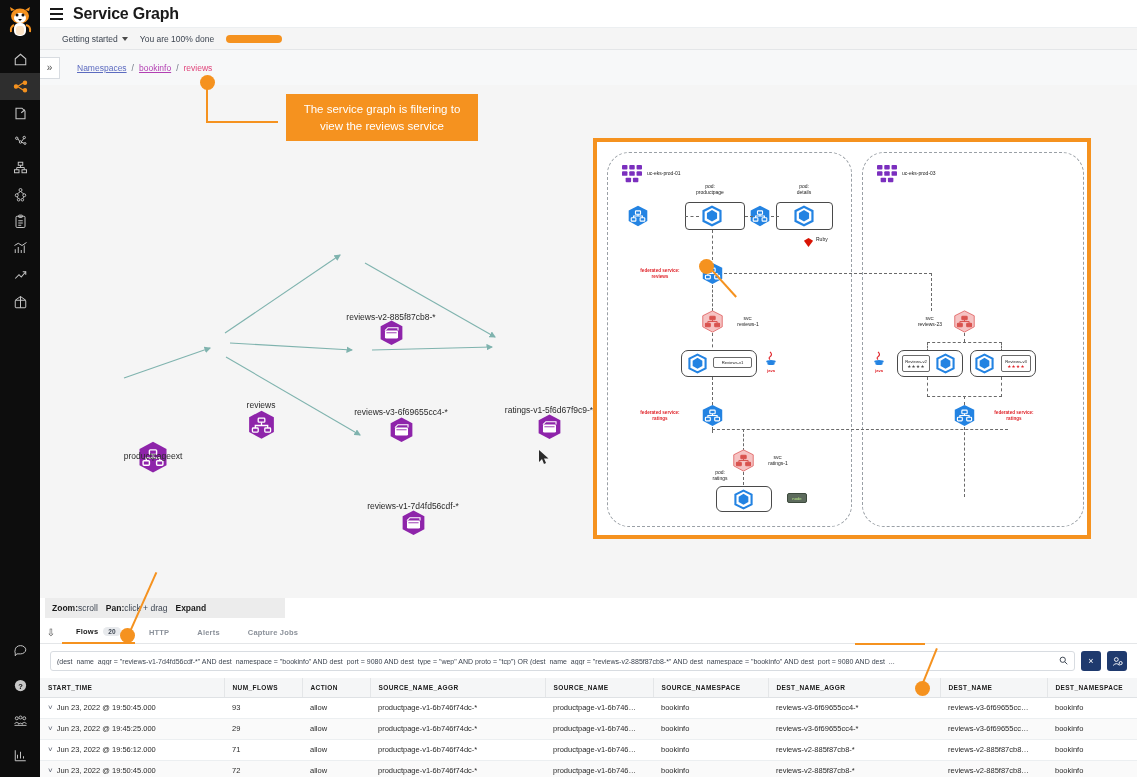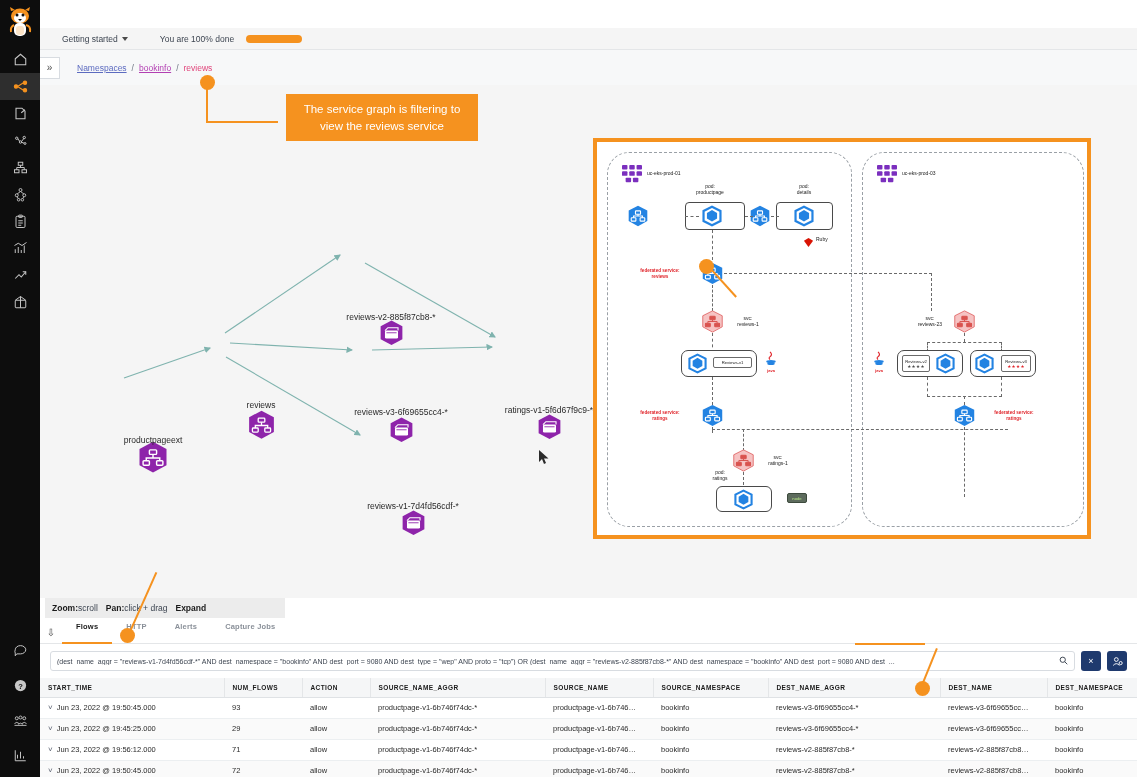--- a/index.html
+++ b/index.html
@@ -37,21 +37,21 @@
   .hamburger i { display: block; width: 13px; height: 2px; background: #1a1a1a; }
   .app-title { font-size: 16px; font-weight: bold; color: #1a1a1a; letter-spacing: -0.2px; }
 
   
   .gsbar {
     position: absolute; left: 40px; top: 28px; width: 1097px; height: 22px;
     background: #f5f5f5; display: flex; align-items: center; gap: 12px; padding-left: 22px;
     border-bottom: 1px solid #e4e6e8;
   }
   .gs-label { font-size: 8.5px; color: #3d4551; display: flex; align-items: center; gap: 4px; }
-  .gs-done { font-size: 8.5px; color: #3d4551; margin-left: 20px; }
+  .gs-done { font-size: 8.5px; color: #3d4551; }
   .gs-progress { width: 56px; height: 8px; border-radius: 4px; background: #f5921f; }
   .caret-dn { width: 0; height: 0; border-left: 3px solid transparent; border-right: 3px solid transparent;
     border-top: 4px solid #4a4a4a; }
 
   
   .crumbbar {
     position: absolute; left: 40px; top: 50px; width: 1097px; height: 35px;
     background: #f7f8f9; display: flex; align-items: center;
   }
   .expander {
@@ -87,21 +87,21 @@
 
   
   .tabsbar {
     position: absolute; left: 40px; top: 622px; width: 1097px; height: 22px;
     background: #ffffff; display: flex; align-items: center; gap: 0;
     border-bottom: 1px solid #e4e6e8;
   }
   .chev2 { width: 22px; text-align: center; font-size: 10px; color: #4a4a4a; cursor: pointer; }
   .tab {
     font-size: 7.5px; font-weight: bold; color: #8a9099; padding: 0 14px; height: 22px;
-    display: flex; align-items: center; gap: 18px; cursor: pointer; letter-spacing: .2px; flex-direction: column;
+    display: flex; align-items: center; gap: 5px; cursor: pointer; letter-spacing: .2px;
   }
   .tab.active { color: #1a1a1a; border-bottom: 2px solid #f5921f; }
   .tab-badge {
     background: #e8eaed; border-radius: 7px; font-size: 6.5px; color: #3d4551;
     padding: 1px 5px; font-weight: bold;
   }
 
   
   .filterbar {
     position: absolute; left: 40px; top: 644px; width: 1097px; height: 34px;
@@ -281,20 +281,28 @@
       </div>
       <div class="nav-item">
         <svg width="15" height="15" viewBox="0 0 20 20" fill="none" stroke="#c8c8c8" stroke-width="1.3">
           <path d="M3 3 V17 H17"></path>
             <path d="M6 14 V9 M10 14 V5 M14 14 V11"></path>
           </svg>
       </div>
     </div>
   </div>
 
+  <div class="header">
+    <div class="hamburger">
+        <i></i>
+        <i></i>
+        <i></i>
+      </div>
+    <div class="app-title">Service Graph</div>
+  </div>
 
   <div class="gsbar">
     <div class="gs-label">
       <span>Getting started</span>
       <span class="caret-dn"></span>
     </div>
     <div class="gs-done">You are 100% done</div>
     <div class="gs-progress"></div>
   </div>
 
@@ -330,21 +338,21 @@
       <svg width="36" height="36" viewBox="0 0 40 40">
         <path d="M20 2 L35 10 V28 L20 36 L5 28 V10 Z" fill="#8e24aa"></path>
         <g stroke="#fff" stroke-width="1.6" fill="none">
           <rect x="16" y="11" width="8" height="5" rx="1"></rect>
             <rect x="9" y="23" width="7" height="5" rx="1"></rect>
           <rect x="24" y="23" width="7" height="5" rx="1"></rect>
             <path d="M20 16 V20 M12.5 23 V20 H27.5 V23"></path>
           </g>
       </svg>
     </div>
-    <div class="node-label" style="left:113px;top:350px">productpageext</div>
+    <div class="node-label" style="left:113px;top:366px">productpageext</div>
 
     <div class="node" style="left:205px;top:324px">
       <svg width="33" height="33" viewBox="0 0 40 40">
         <path d="M20 2 L35 10 V28 L20 36 L5 28 V10 Z" fill="#8e24aa"></path>
         <g stroke="#fff" stroke-width="1.6" fill="none">
           <rect x="16" y="11" width="8" height="5" rx="1"></rect>
             <rect x="9" y="23" width="7" height="5" rx="1"></rect>
           <rect x="24" y="23" width="7" height="5" rx="1"></rect>
             <path d="M20 16 V20 M12.5 23 V20 H27.5 V23"></path>
           </g>

